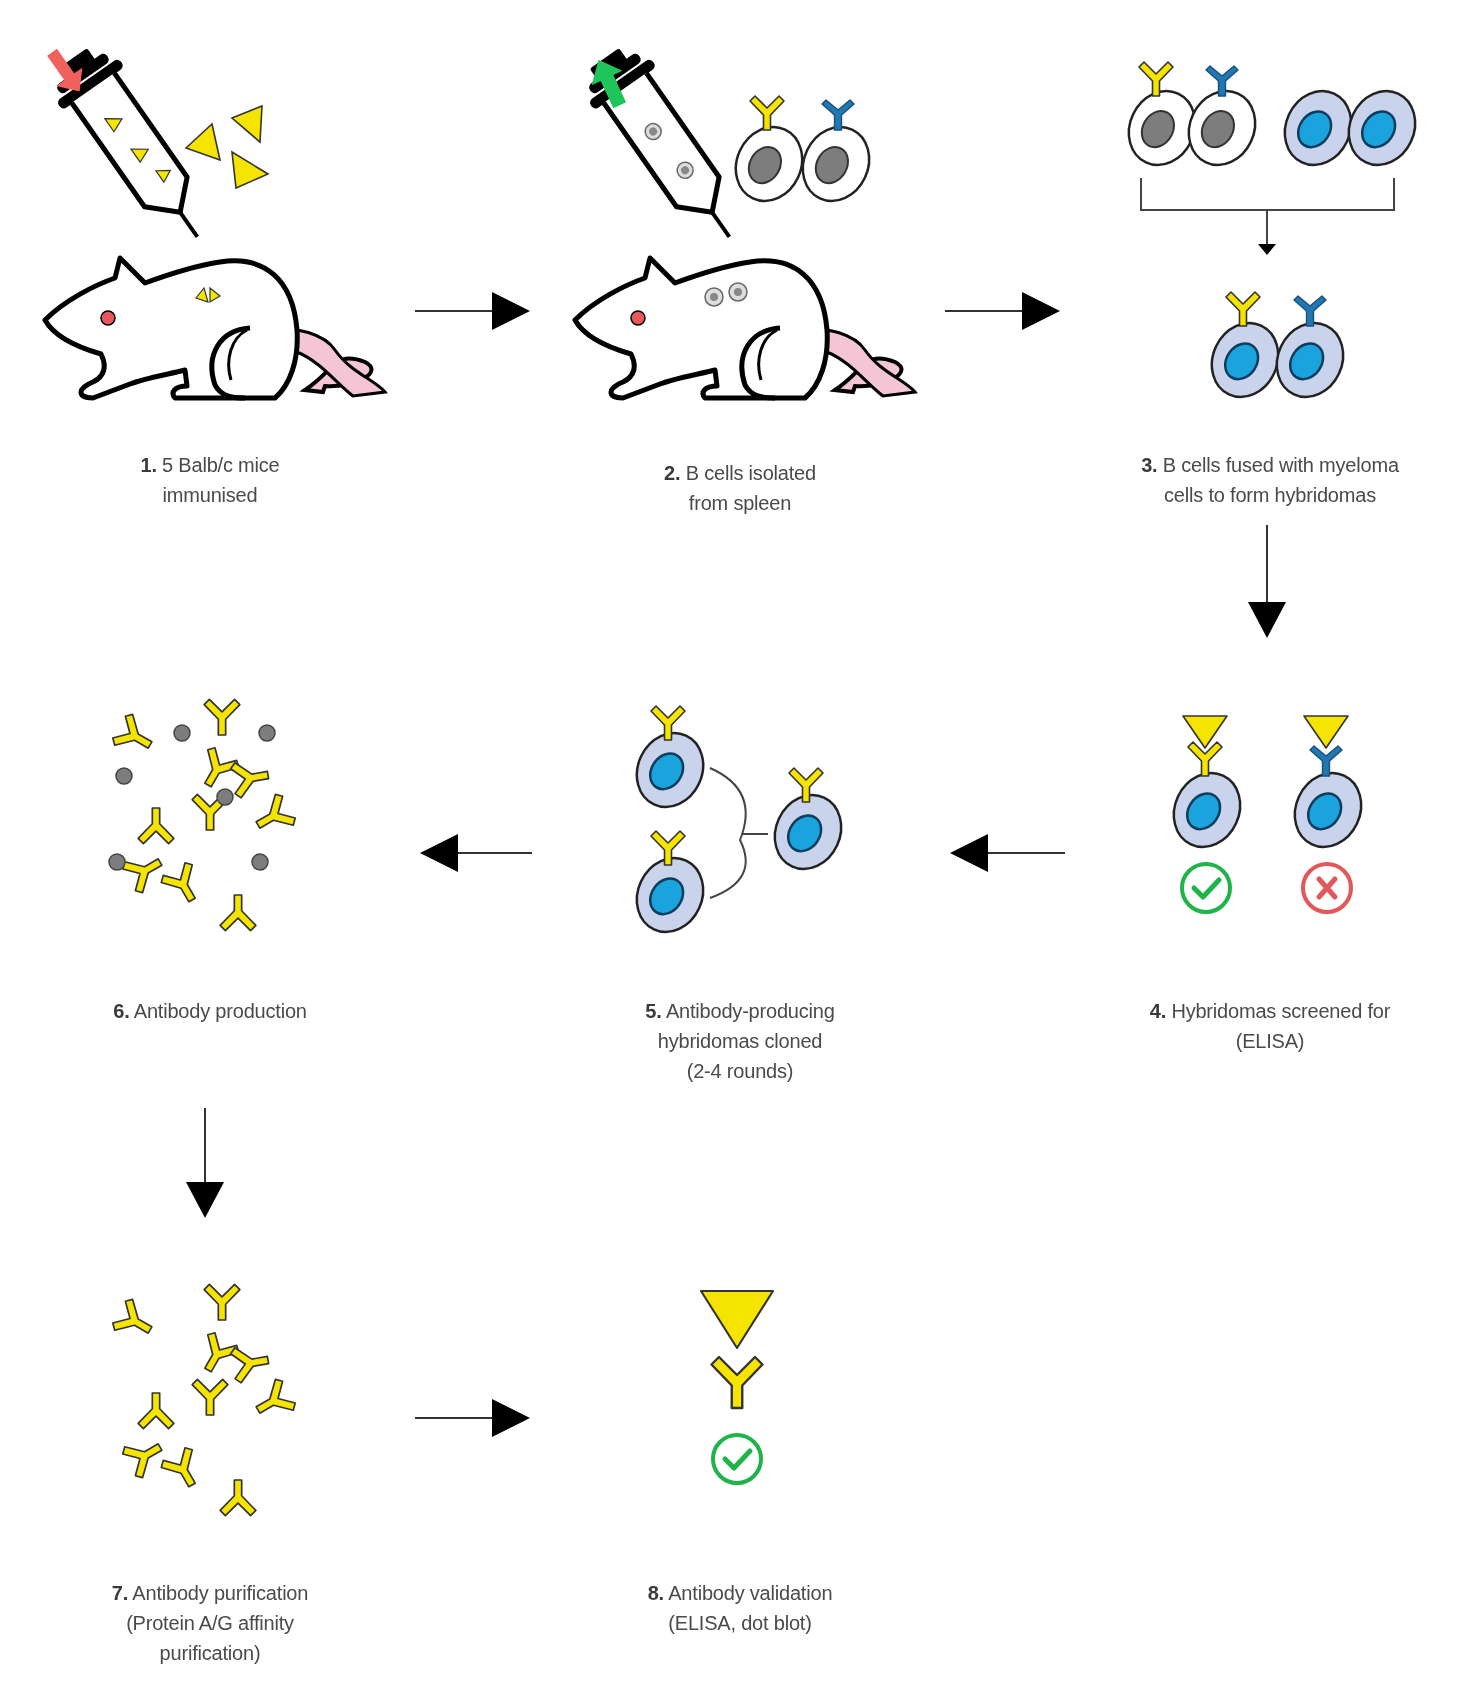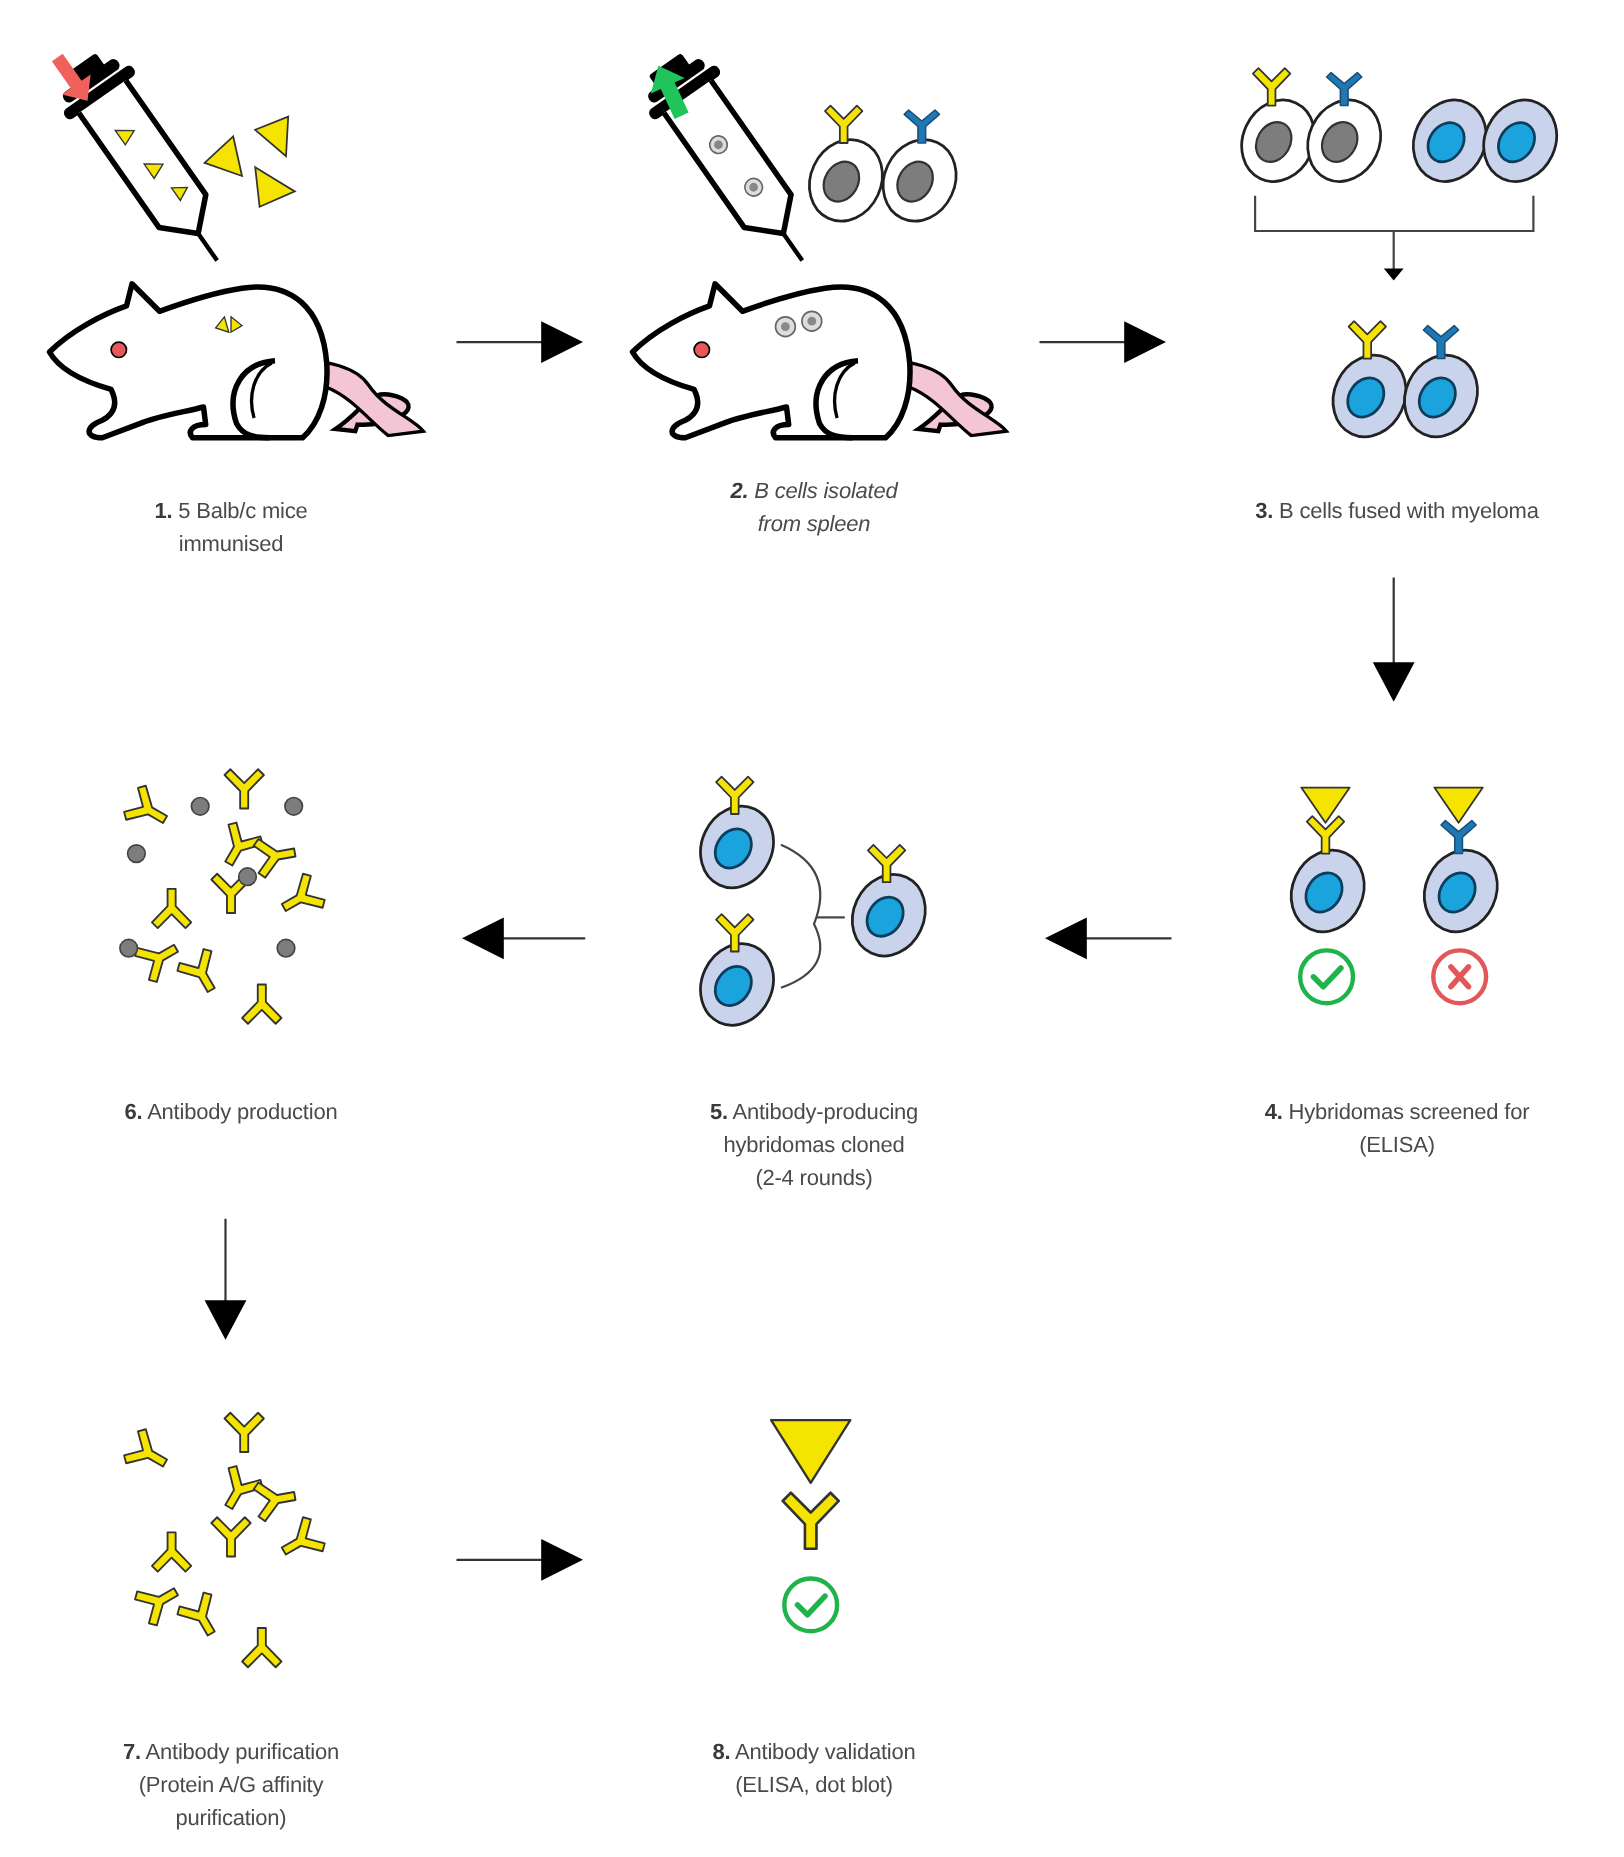--- a/index.html
+++ b/index.html
@@ -241,26 +241,27 @@
       <path d="M -24 -78 L 24 -78 L 0 -40 Z" fill="#f5e400" stroke="#333" stroke-width="1.4" stroke-linejoin="round"></path>
     </g>
     <use href="#check" transform="translate(737,1459)"></use>
   </g>
 </svg>
 
 <div class="caption" style="left:60px; top:450px; width:300px;">
   <span class="line"><span class="num">1.</span> <span>5 Balb/c mice</span></span>
   <span class="line">immunised</span>
 </div>
-<div class="caption" style="left:590px; top:432px; width:300px;font-style:italic;">
+<div class="caption" style="left:590px; top:458px; width:300px;">
   <span class="line"><span class="num">2.</span> <span>B cells isolated</span></span>
   <span class="line">from spleen</span>
 </div>
 <div class="caption" style="left:1080px; top:450px; width:380px;">
   <span class="line"><span class="num">3.</span> <span>B cells fused with myeloma</span></span>
+  <span class="line">cells to form hybridomas</span>
 </div>
 <div class="caption" style="left:1080px; top:996px; width:380px;">
   <span class="line"><span class="num">4.</span> <span>Hybridomas screened for</span></span>
   <span class="line">(ELISA)</span>
 </div>
 <div class="caption" style="left:590px; top:996px; width:300px;">
   <span class="line"><span class="num">5.</span> <span>Antibody-producing</span></span>
   <span class="line">hybridomas cloned</span>
   <span class="line">(2-4 rounds)</span>
 </div>

